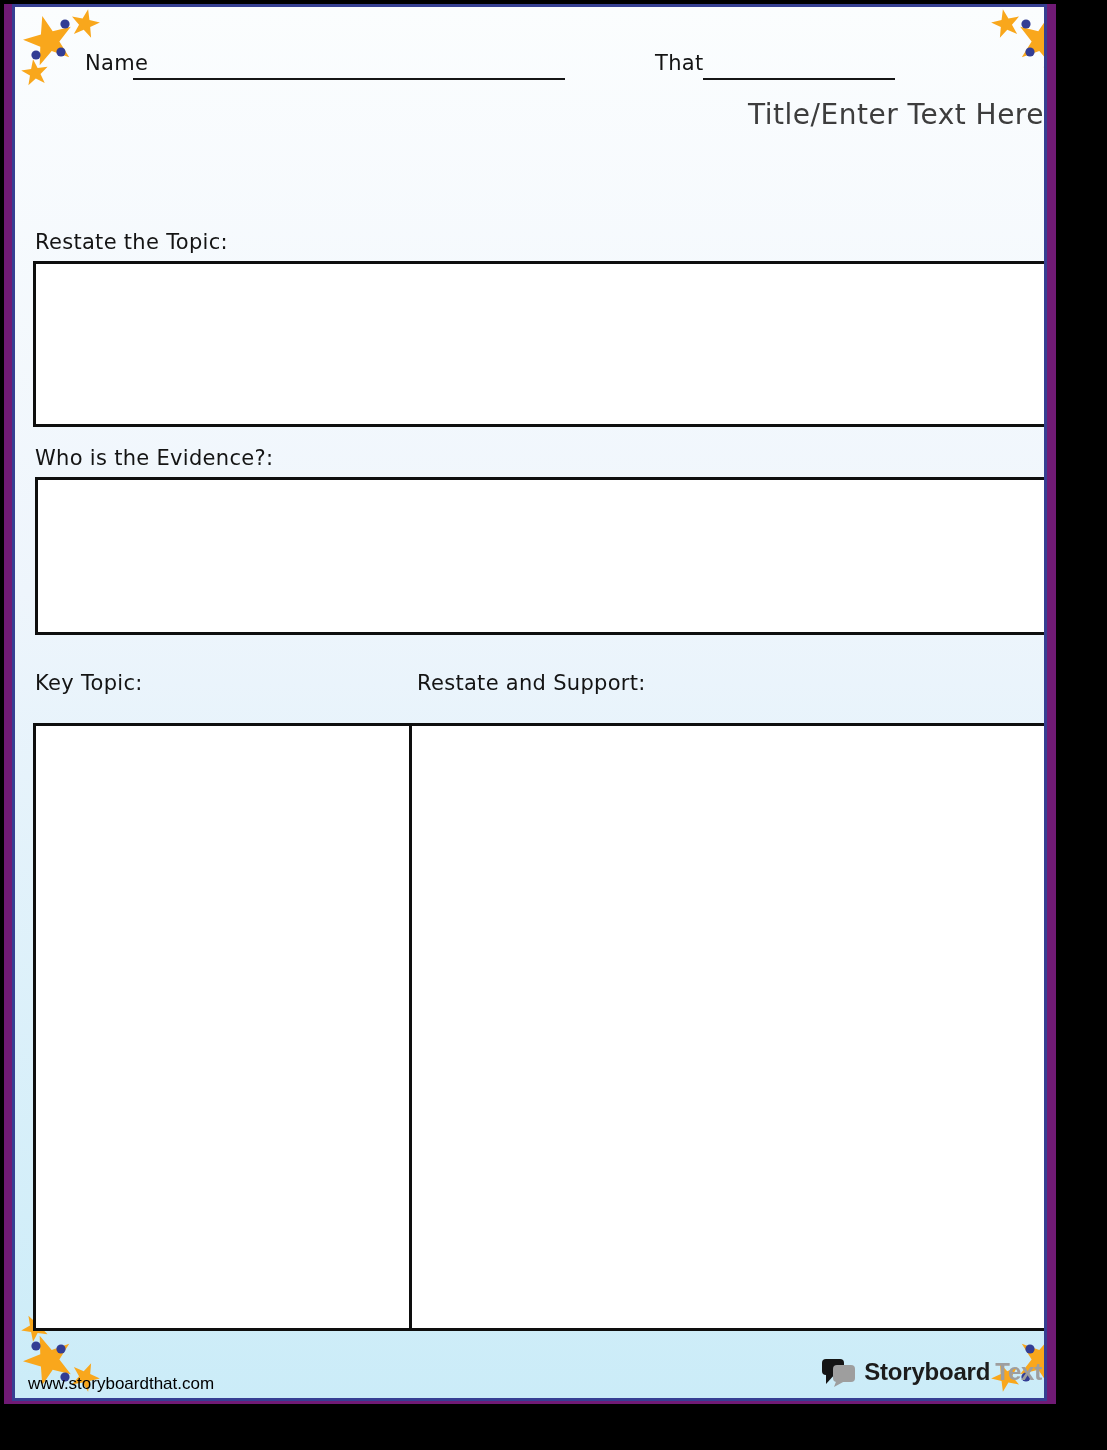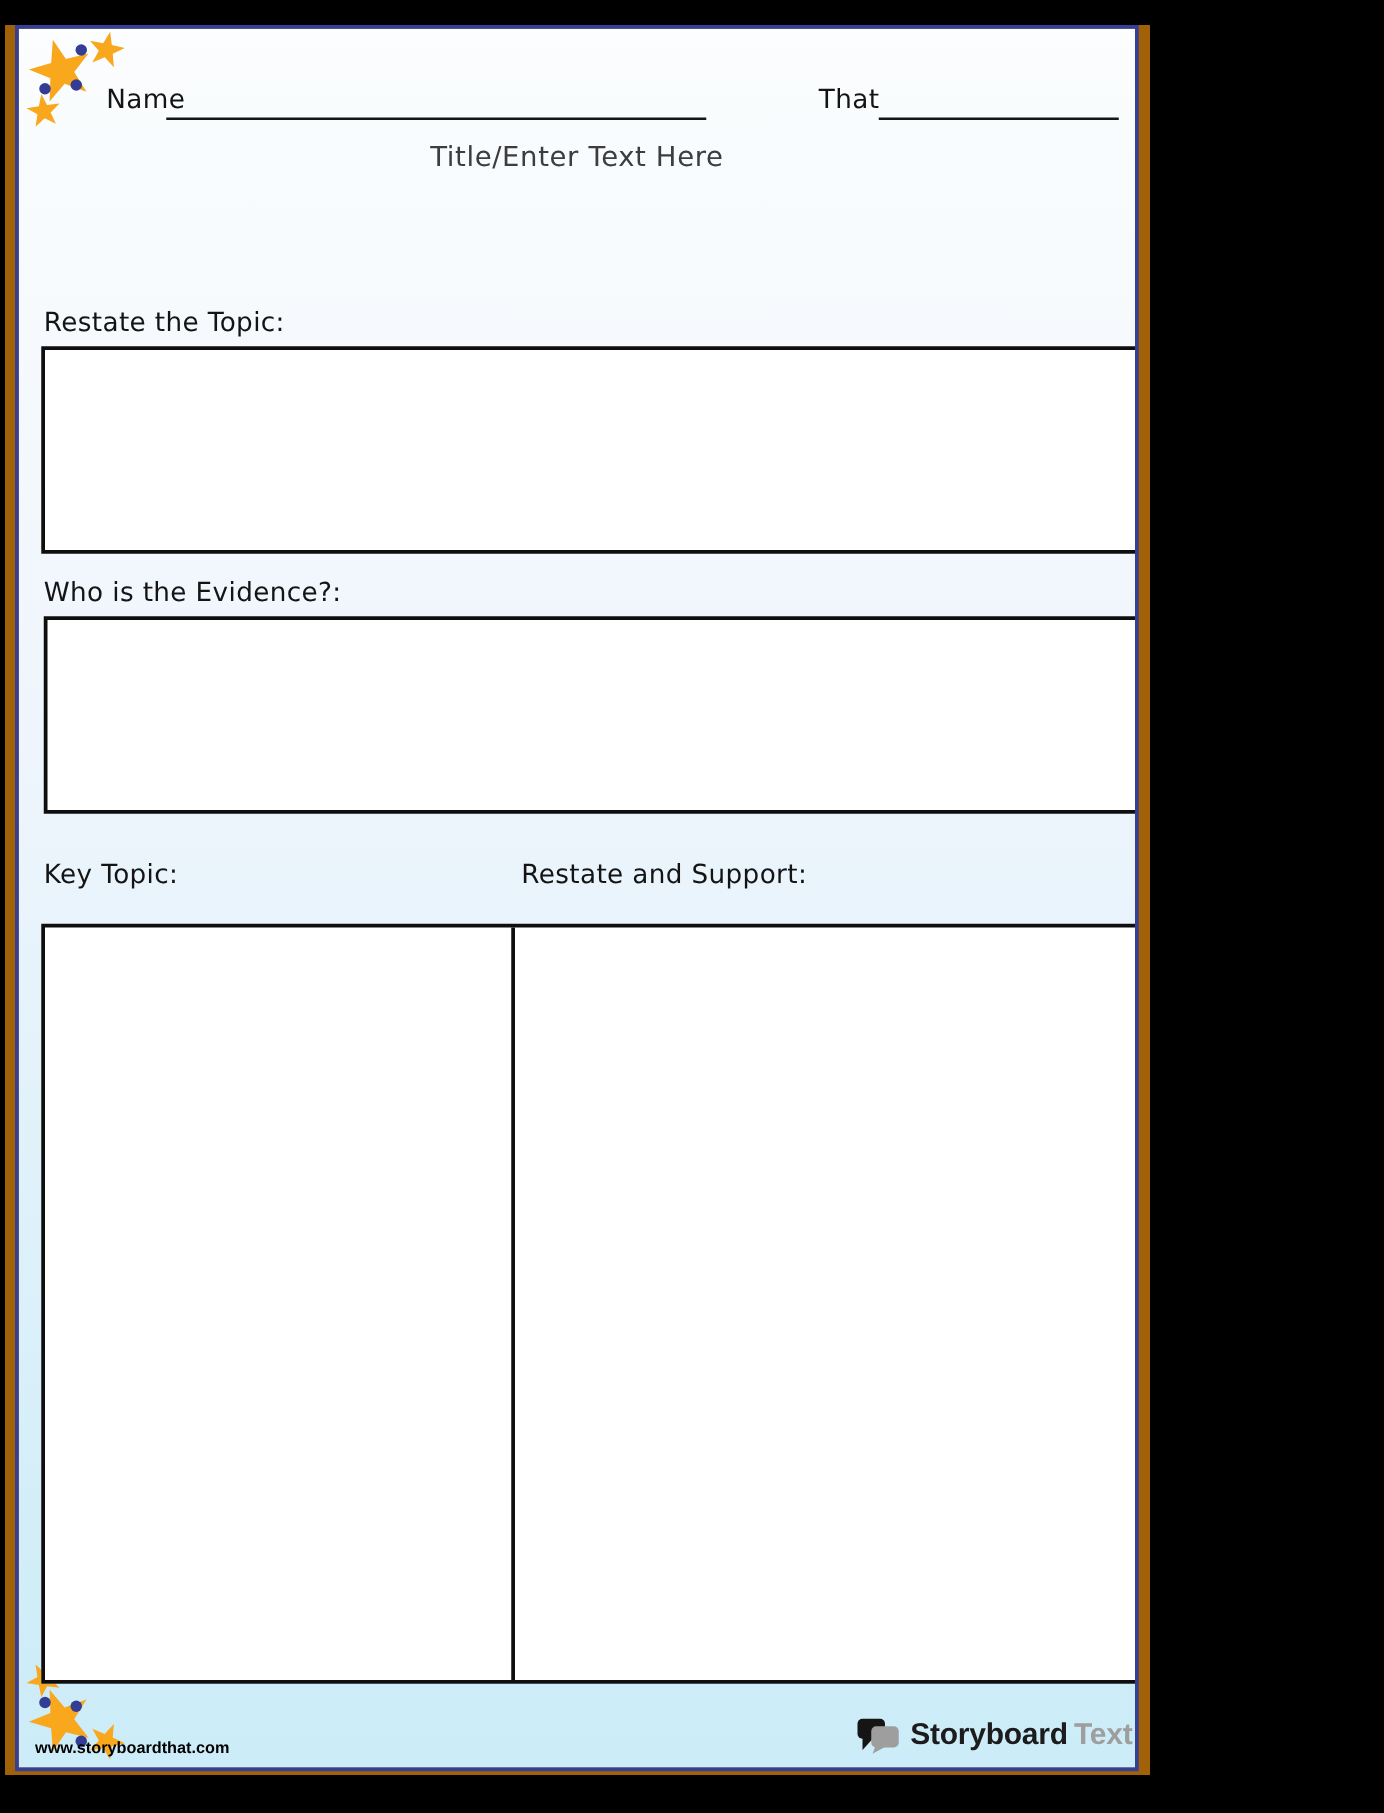--- a/index.html
+++ b/index.html
@@ -1,41 +1,41 @@
 <!DOCTYPE html>
 <html><head>
 <meta charset="utf-8">
 <style>
   html,body{margin:0;padding:0;}
   body{
     width:1107px;height:1450px;background:#000;position:relative;overflow:hidden;
     font-family:"DejaVu Sans",sans-serif;
   }
-  .page{position:absolute;left:4px;top:20px;width:916px;height:1400px;background:#a16207;}
+  .page{position:absolute;left:4px;top:4px;width:1052px;height:1400px;background:#701a75;}
   .frame{
     position:absolute;left:8px;top:0;right:9px;bottom:3px;
     border:3px solid #363f93;
     background:linear-gradient(180deg,#fbfdfe 0%,#eef5fc 42%,#cbecf8 100%);
     overflow:hidden;
   }
   .abs{position:absolute;}
   .lbl{font-size:21px;color:#141414;letter-spacing:.3px;white-space:nowrap;}
-  .title{left:0;right:0;top:91px;text-align:center;font-size:22px;color:#3d3d3d;letter-spacing:.5px;}
+  .title{left:0;right:0;top:91px;text-align:right;font-size:28px;color:#3d3d3d;letter-spacing:.5px;}
   .blank-line{height:0;border-bottom:2px solid #161616;}
   .box{background:#fff;border:3px solid #0e0e0e;box-sizing:border-box;}
   .underlined{text-decoration:underline;text-decoration-thickness:2px;text-underline-offset:4px;}
   .cluster{width:95px;height:95px;position:absolute;z-index:1;}
   .cluster.tr{transform:scaleX(-1);}
   .cluster.bl{transform:scaleY(-1);}
   .cluster.br{transform:scale(-1,-1);}
   .cols{display:flex;padding:0;}
   .col-left{width:376px;border-right:3px solid #0e0e0e;box-sizing:border-box;}
   .col-right{flex:1;}
-  .website{left:13px;top:1367px;font-family:"Liberation Sans",sans-serif;font-weight:bold;
-           font-size:13px;color:#000;z-index:3;letter-spacing:0;}
+  .website{left:13px;top:1367px;font-family:"Liberation Sans",sans-serif;font-weight:normal;
+           font-size:17px;color:#000;z-index:3;letter-spacing:0;}
   .logo{right:2px;top:1351px;display:flex;gap:5px;z-index:3;
         font-family:"Liberation Sans",sans-serif;font-size:24px;font-weight:600;letter-spacing:-.2px;}
   .logo .brand-dark{color:#1c1c1c;}
   .logo .brand-gray{color:#9e9e9e;}
   .z2{z-index:2;}
 </style>
 </head>
 <body>
 
 <svg width="0" height="0" style="position:absolute" aria-hidden="true">

